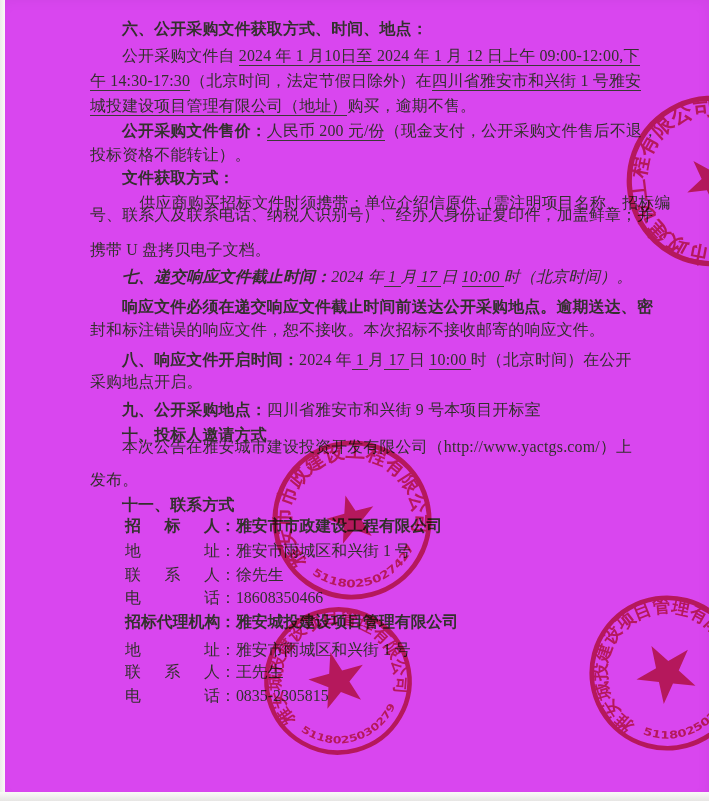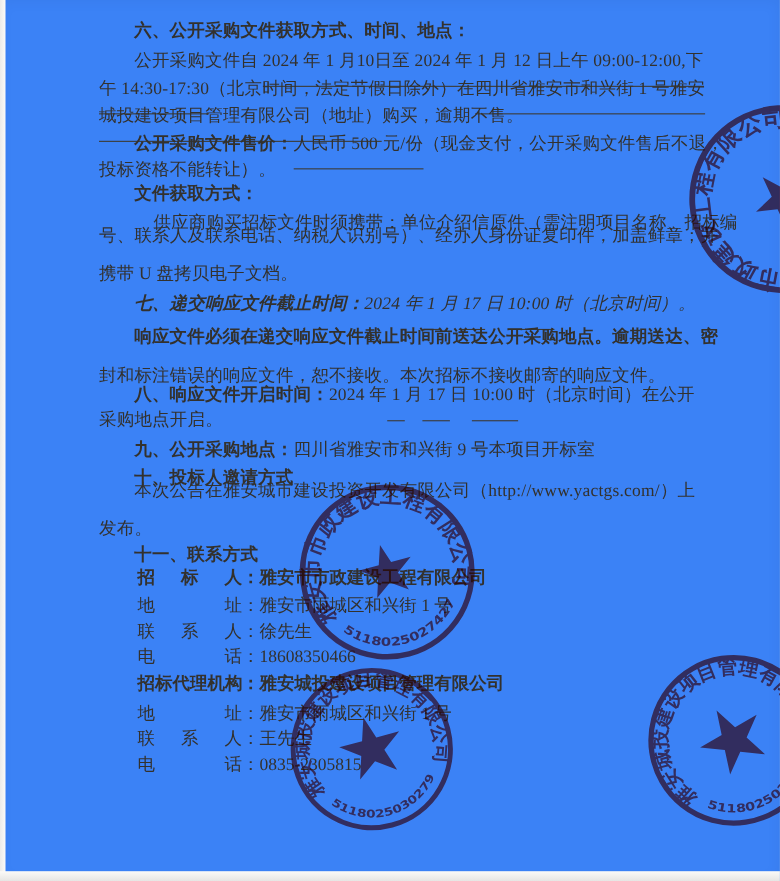--- a/index.html
+++ b/index.html
@@ -1,29 +1,29 @@
 <!DOCTYPE html>
 <html><head>
 <meta charset="utf-8">
 <style>
   html,body{margin:0;padding:0;background:#e9e9e9;}
   .page{
     position:relative;width:709px;height:801px;margin:0 auto;
-    background:#3b82f6;overflow:hidden;
+    background:#d946ef;overflow:hidden;
     font-family:"Liberation Serif","DejaVu Serif",serif;
     color:#33312d;
     box-shadow:inset 0 0 14px rgba(0,0,0,0.05);
   }
   .doc-line{
     position:absolute;left:90px;width:566px;height:25px;line-height:25px;
     font-size:15.9px;white-space:pre;letter-spacing:0.2px;
   }
   .doc-line.indent{padding-left:32px;}
   .seg-b{font-weight:700;}
-  .seg-u{border-bottom:1.4px solid #3c3a35;padding-bottom:14px;}
+  .seg-u{border-bottom:1.4px solid #3c3a35;padding-bottom:1px;}
   .contact-row{
     position:absolute;left:125px;height:24px;line-height:24px;
     font-size:15.9px;white-space:pre;
   }
   .contact-row.bold{font-weight:700;}
   .clabel{
     display:inline-flex;justify-content:space-between;width:95px;
     vertical-align:top;
   }
   .stamp{
@@ -42,29 +42,29 @@
 </style>
 </head>
 <body>
 
 <div class="page">
   <div id="lines">
       <div class="doc-line indent" style="top: 16px;"><span class="seg-b">六、公开采购文件获取方式、时间、地点：</span></div>
       <div class="doc-line indent" style="top: 43px;"><span>公开采购文件自 </span><span class="seg-u">2024 年 1 月10日至 2024 年 1 月 12 日上午 09:00-12:00,下</span></div>
       <div class="doc-line" style="top: 68px;"><span class="seg-u">午 14:30-17:30</span><span>（北京时间，法定节假日除外）在</span><span class="seg-u">四川省雅安市和兴街 1 号雅安</span></div>
       <div class="doc-line" style="top: 93px;"><span class="seg-u">城投建设项目管理有限公司（地址）</span><span>购买，逾期不售。</span></div>
-      <div class="doc-line indent" style="top: 118px;"><span class="seg-b">公开采购文件售价：</span><span class="seg-u">人民币 500 元/份</span><span>（现金支付，公开采购文件售后不退，</span></div>
+      <div class="doc-line indent" style="top: 118px;"><span class="seg-b">公开采购文件售价：</span><span class="seg-u">人民币 200 元/份</span><span>（现金支付，公开采购文件售后不退，</span></div>
       <div class="doc-line" style="top: 142px;"><span>投标资格不能转让）。</span></div>
-      <div class="doc-line indent" style="top: 165px; font-family: Liberation Mono, monospace;"><span class="seg-b">文件获取方式：</span></div>
+      <div class="doc-line indent" style="top: 165px;"><span class="seg-b">文件获取方式：</span></div>
       <div class="doc-line indent" style="top: 190px; text-align: center;"><span>供应商购买招标文件时须携带：单位介绍信原件（需注明项目名称、招标编</span></div>
       <div class="doc-line" style="top: 202px;"><span>号、联系人及联系电话、纳税人识别号）、经办人身份证复印件，加盖鲜章；并</span></div>
       <div class="doc-line" style="top: 237px;"><span>携带 U 盘拷贝电子文档。</span></div>
       <div class="doc-line indent" style="top: 264px; font-style: italic;"><span class="seg-b">七、递交响应文件截止时间：</span><span>2024 年</span><span class="seg-u"> 1 </span><span>月</span><span class="seg-u"> 17 </span><span>日 </span><span class="seg-u">10:00 </span><span>时（北京时间）。</span></div>
       <div class="doc-line indent" style="top: 294px; font-weight: bold;"><span>响应文件必须在递交响应文件截止时间前送达公开采购地点。逾期送达、密</span></div>
-      <div class="doc-line" style="top: 317px; margin-top: 12px;"><span>封和标注错误的响应文件，恕不接收。本次招标不接收邮寄的响应文件。</span></div>
+      <div class="doc-line" style="top: 317px;"><span>封和标注错误的响应文件，恕不接收。本次招标不接收邮寄的响应文件。</span></div>
       <div class="doc-line indent" style="top: 347px;"><span class="seg-b">八、响应文件开启时间：</span><span>2024 年</span><span class="seg-u"> 1 </span><span>月</span><span class="seg-u"> 17 </span><span>日 </span><span class="seg-u">10:00 </span><span>时（北京时间）在公开</span></div>
       <div class="doc-line" style="top: 369px;"><span>采购地点开启。</span></div>
       <div class="doc-line indent" style="top: 397px;"><span class="seg-b">九、公开采购地点：</span><span>四川省雅安市和兴街 9 号本项目开标室</span></div>
       <div class="doc-line indent" style="top: 422px;"><span class="seg-b">十、投标人邀请方式</span></div>
       <div class="doc-line indent" style="top: 434px;"><span>本次公告在雅安城市建设投资开发有限公司（http://www.yactgs.com/）上</span></div>
       <div class="doc-line" style="top: 469px; font-family: Liberation Mono, monospace;"><span>发布。</span></div>
       <div class="doc-line indent" style="top: 492px;"><span class="seg-b">十一、联系方式</span></div>
     </div>
   <div id="contacts">
       <div class="contact-row bold" style="top: 514px;"><span class="clabel"><span>招</span><span>标</span><span>人</span></span><span>：</span><span>雅安市市政建设工程有限公司</span></div>

